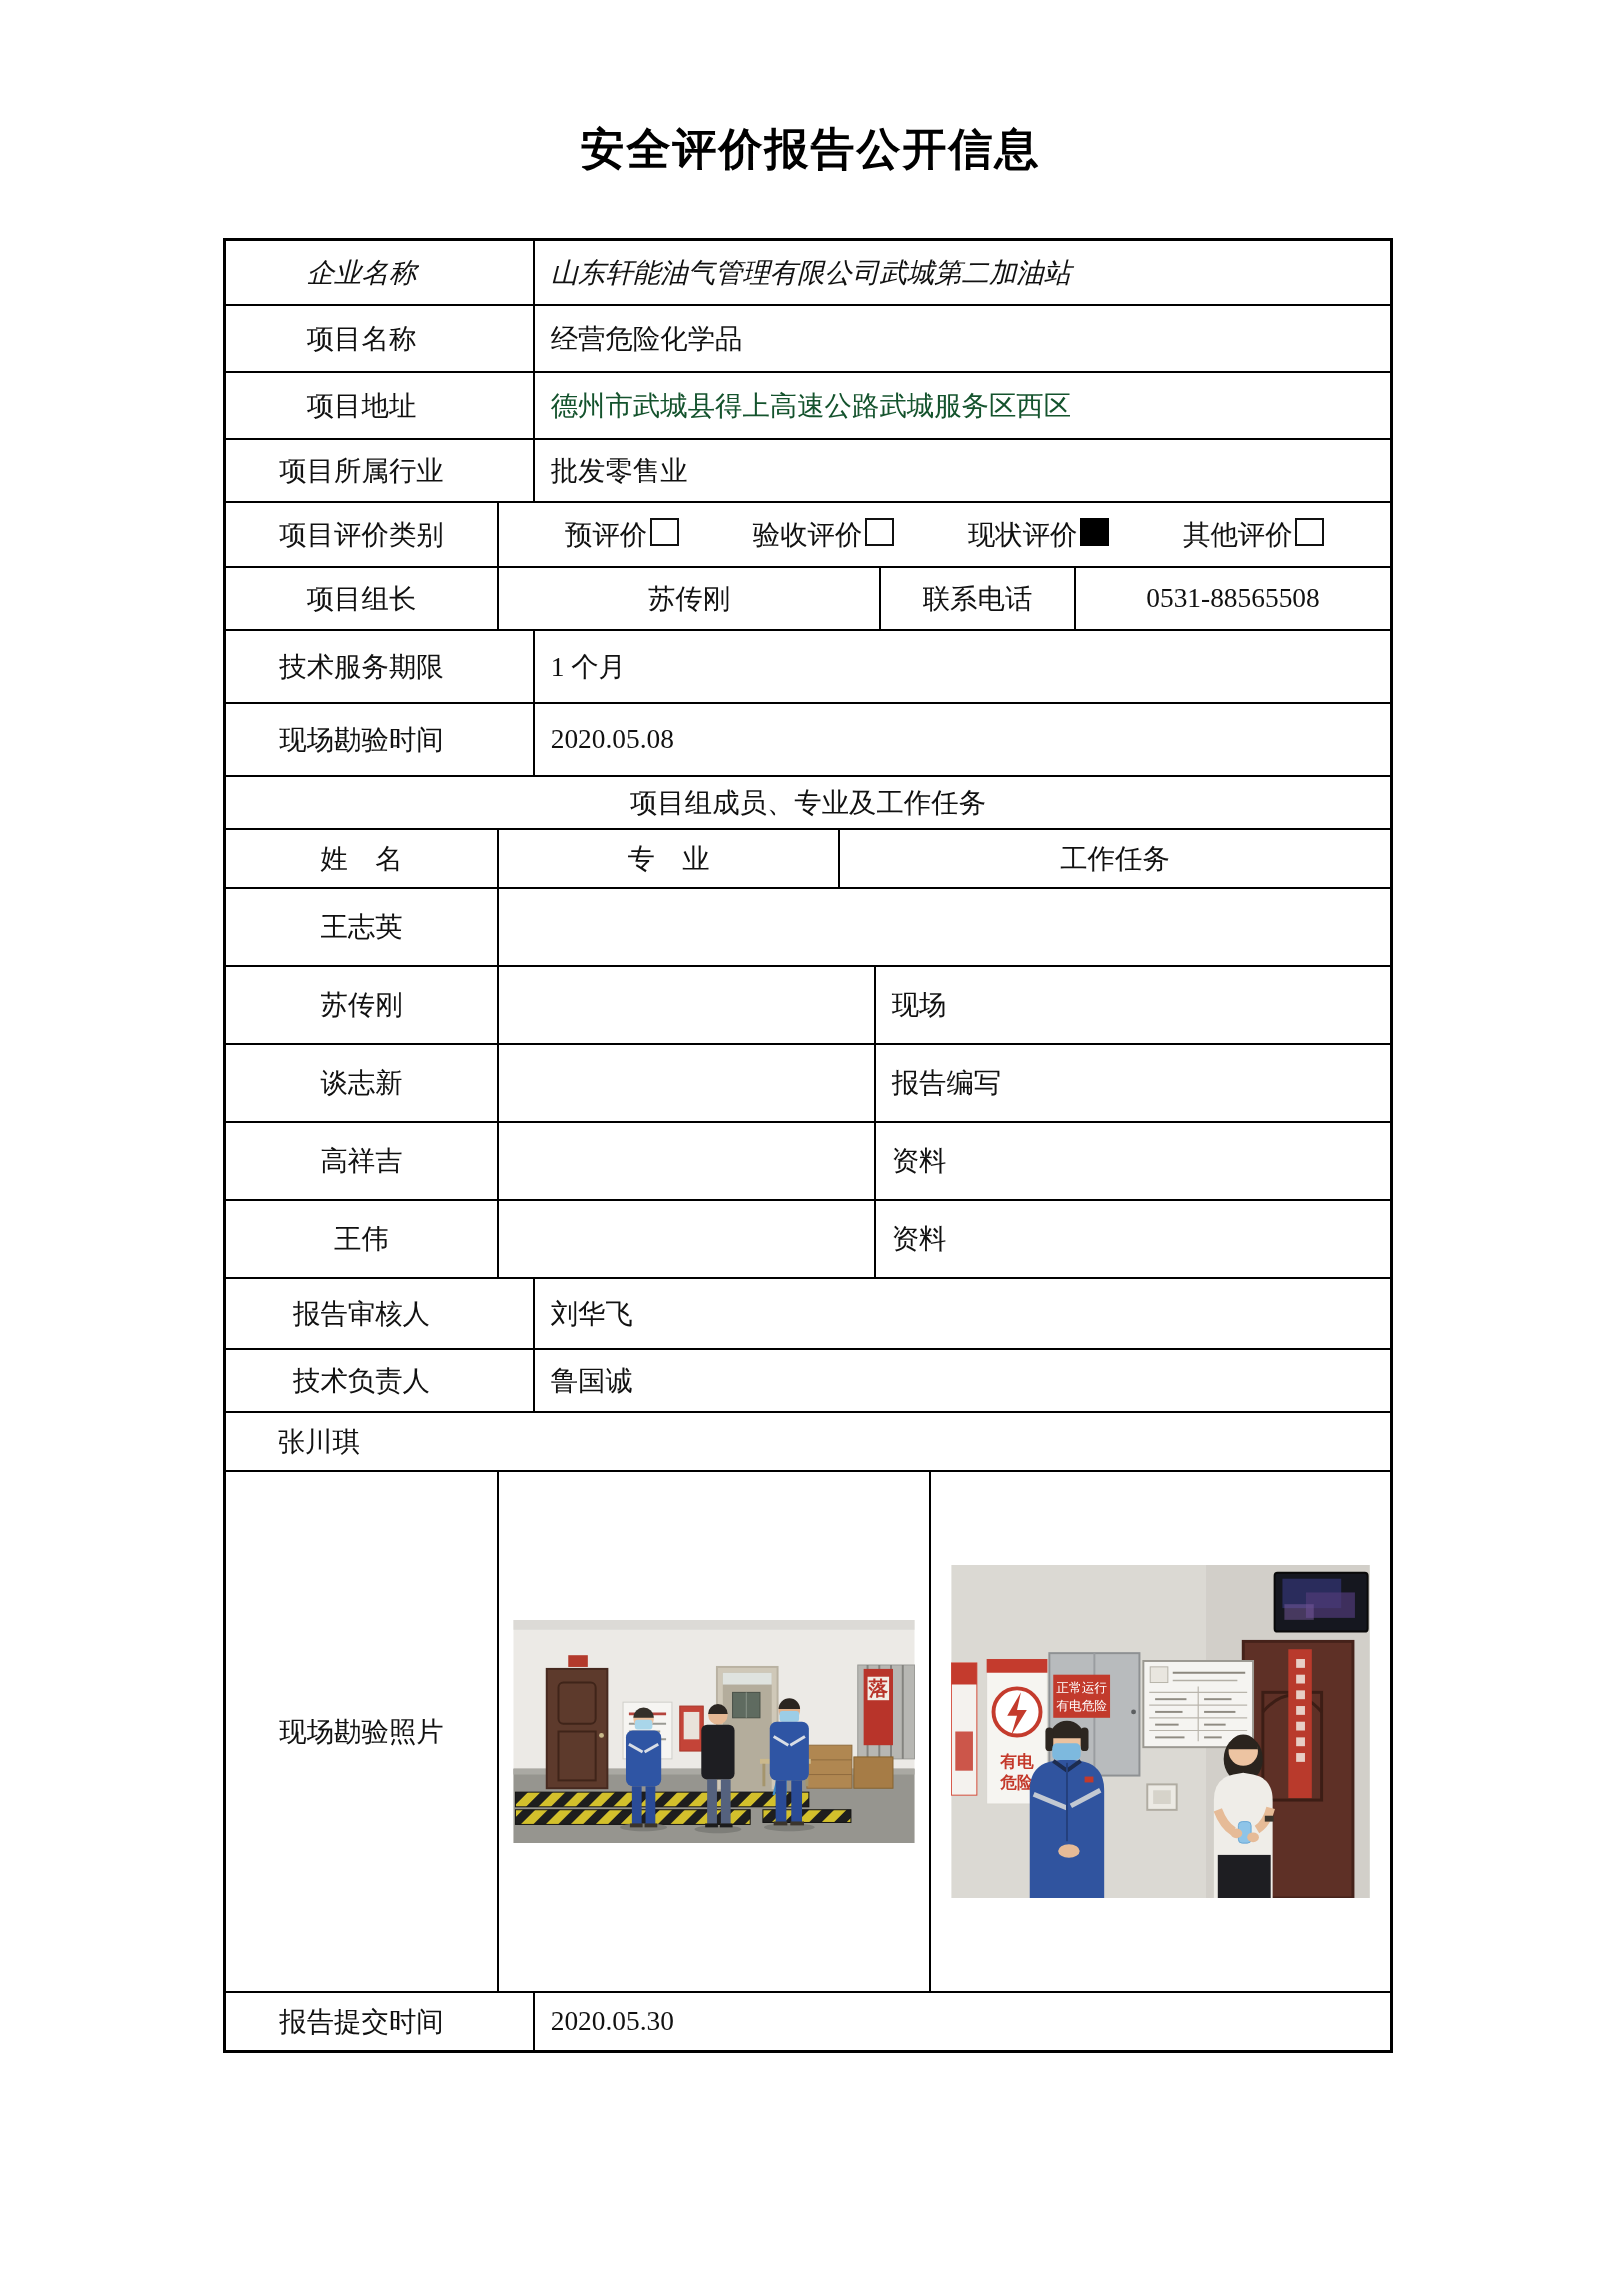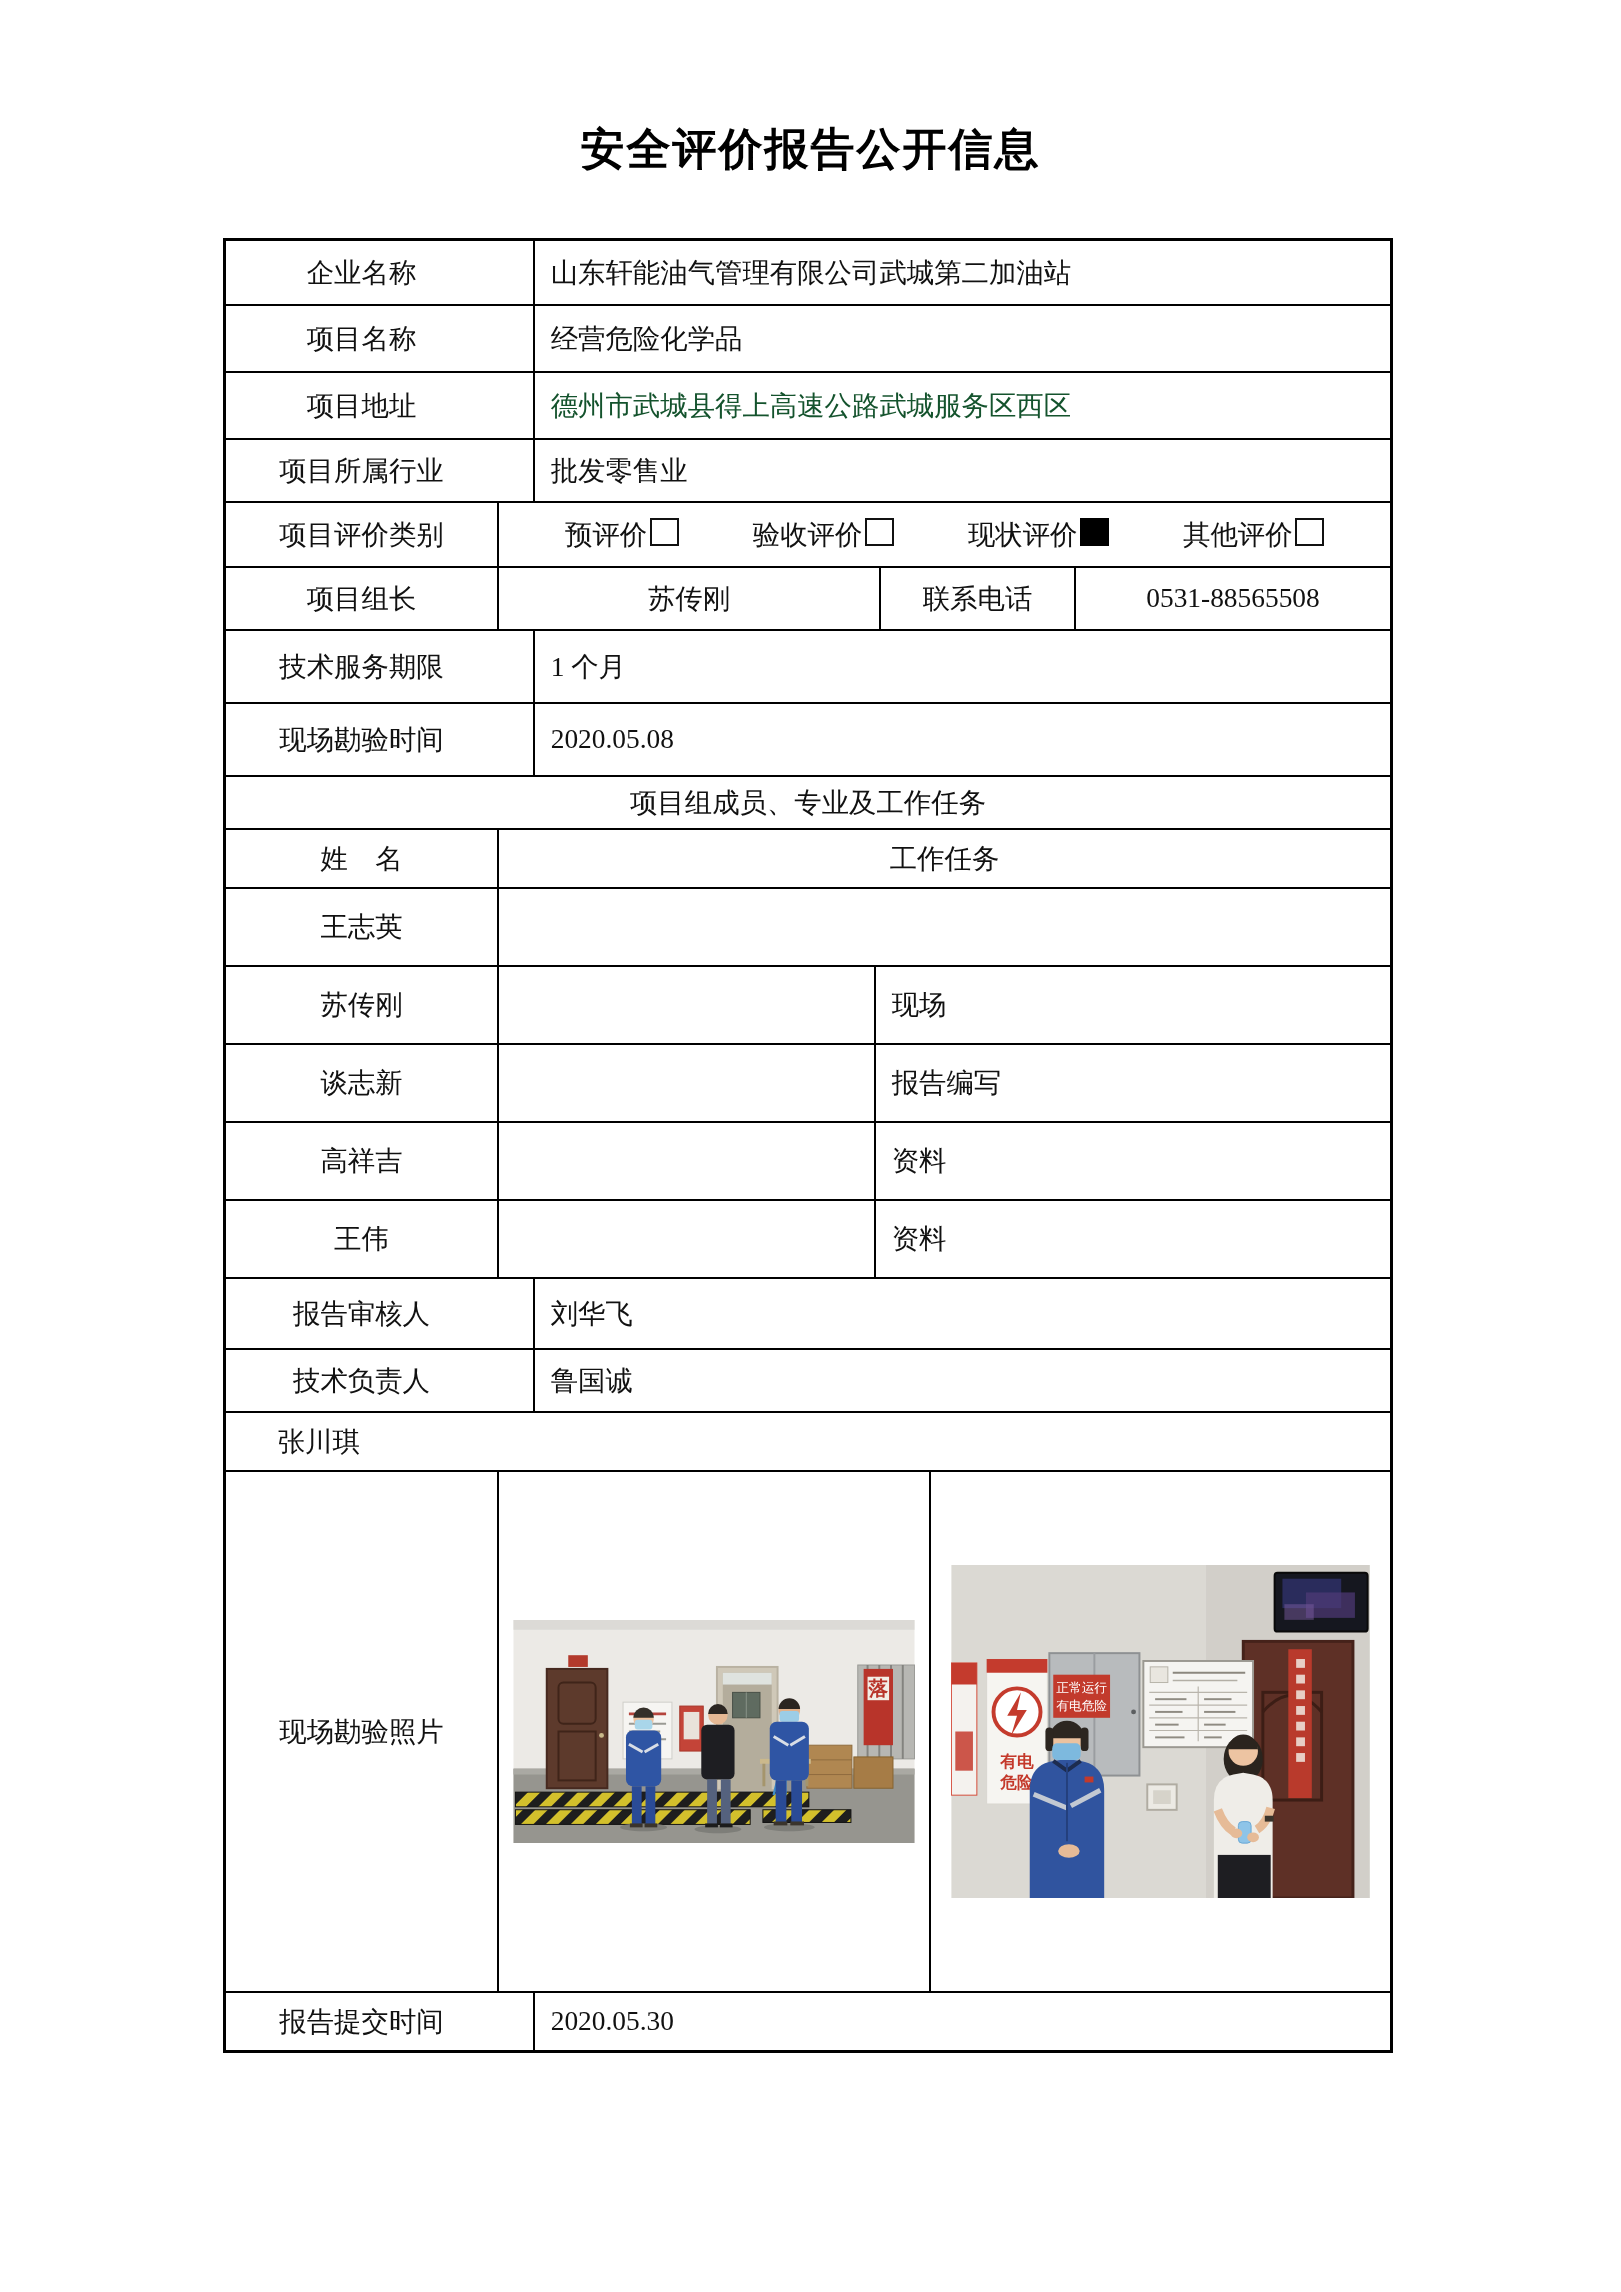--- a/index.html
+++ b/index.html
@@ -9,21 +9,21 @@
   }
   #doc-title {
     position:absolute; top:120px; left:0; width:100%;
     text-align:center; font-size:44px; font-weight:bold; letter-spacing:2px; color:#000;
   }
   #report-table {
     position:absolute; left:223px; top:238px; width:1170px;
     border:3.9px solid #000; box-sizing:border-box; background:#fff;
   }
   .row { display:flex; border-top:2.9px solid #000; align-items:stretch; }
-  .row.first { border-top:none; }
+  .row.first { border-top:none;font-style:italic; }
   .cell { box-sizing:border-box; display:flex; align-items:center; font-size:27.4px; }
   .cell + .cell { border-left:2.9px solid #000; }
   .label-cell { width:271px; flex:0 0 271px; justify-content:center; text-align:center; }
   .value-cell { flex:1; padding:0 0 0 15.7px;margin-left:36px; }
   .center-cell { justify-content:center; text-align:center; }
   .gray-text { color:#14532d; }
   .section-header-cell { flex:1; justify-content:center; text-align:center; }
   .eval-cell { flex:1; padding:0 66px; justify-content:space-between; }
   .opt { white-space:nowrap; }
   .cb {
@@ -91,20 +91,21 @@
       <div class="cell label-cell">现场勘验时间</div>
       <div class="cell value-cell">2020.05.08</div>
     </div>
 
     <div class="row" style="height:51px">
       <div class="cell section-header-cell">项目组成员、专业及工作任务</div>
     </div>
 
     <div class="row" style="height:57px">
       <div class="cell label-cell">姓　名</div>
+      <div class="cell center-cell" style="flex:0 0 341px">专　业</div>
       <div class="cell center-cell" style="flex:1">工作任务</div>
     </div>
 
     <div class="row" style="height:76px">
       <div class="cell label-cell">王志英</div>
       <div class="cell" style="flex:0 0 341px"></div>
     </div>
     <div class="row" style="height:76px">
       <div class="cell label-cell">苏传刚</div>
       <div class="cell" style="flex:0 0 341px"></div>

